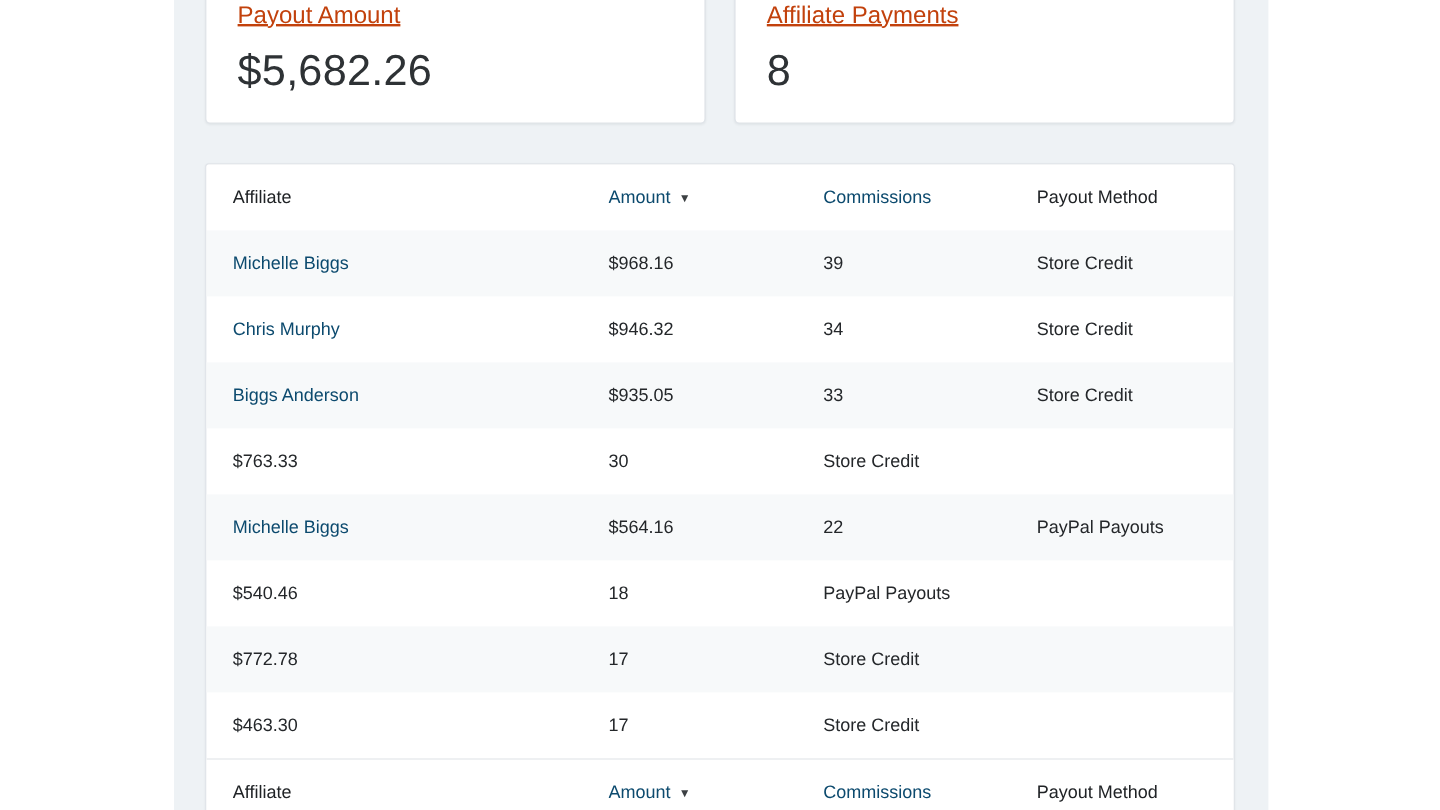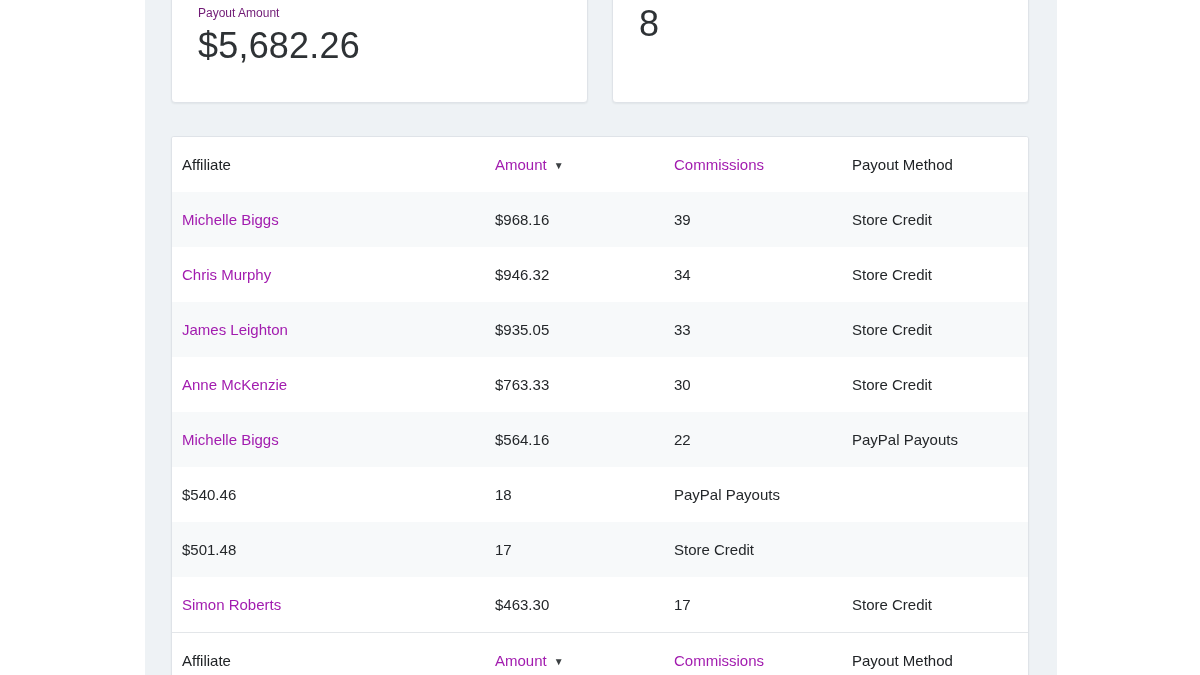--- a/index.html
+++ b/index.html
@@ -33,25 +33,27 @@
     box-sizing: border-box;
     width: 417px;
     height: 134px;
     background: #ffffff;
     border: 1px solid #dfe3e8;
     border-radius: 4px;
     box-shadow: 0 1px 2px rgba(22, 29, 37, 0.06);
     padding: 32px 24px 0 26px;
   }
   .stat-label {
-    font-size: 12px;
+    font-size: 20px;
     line-height: 22px;
-    color: #701a75;
+    color: #c2410c;
+    text-decoration: underline;
   }
   .stat-value {
+    margin-top: 13px;
     font-size: 36px;
     line-height: 44px;
     font-weight: 400;
     color: #2e3235;
     letter-spacing: 0.2px;
   }
   
   .table-card {
     position: absolute;
     left: 171px;
@@ -63,32 +65,32 @@
     border: 1px solid #dfe3e8;
     border-radius: 3px;
     box-shadow: 0 1px 2px rgba(22, 29, 37, 0.05);
     overflow: hidden;
   }
   .tr {
     display: grid;
     grid-template-columns: 313px 179px 178px 1fr;
     height: 55px;
     box-sizing: border-box;
-    padding-left: 10px;
+    padding-left: 22px;
     align-items: center;
     font-size: 15px;
     color: #24272a;
   }
   .tr.stripe { background: #f7f9fa; }
   .tr.head { background: #ffffff; }
   .tr.foot { border-top: 1px solid #e3e6e9; background: #ffffff; }
   .td { padding-right: 10px; white-space: nowrap; overflow: hidden; }
   .col-head { color: #202326; }
   a.link, .sort-link {
-    color: #a21caf;
+    color: #0c4a6e;
     text-decoration: none;
     cursor: pointer;
     margin-top: 29px;
   }
   .caret {
     display: inline-block;
     font-size: 10px;
     color: #3c4043;
     margin-left: 7px;
     transform: translateY(-1px);
@@ -98,20 +100,21 @@
 <body>
 
 <div class="bg-panel"></div>
 
 <div class="cards-row">
   <div class="stat-card">
     <div class="stat-label">Payout Amount</div>
     <div class="stat-value">$5,682.26</div>
   </div>
   <div class="stat-card">
+    <div class="stat-label">Affiliate Payments</div>
     <div class="stat-value">8</div>
   </div>
 </div>
 
 <div class="table-card">
 
   <div class="tr head">
     <div class="td col-head">Affiliate</div>
     <div class="td">
       <span class="sort-link">Amount</span><span class="caret">▼</span>
@@ -130,54 +133,52 @@
   </div>
 
   <div class="tr">
     <div class="td"><a class="link">Chris Murphy</a></div>
     <div class="td">$946.32</div>
     <div class="td">34</div>
     <div class="td">Store Credit</div>
   </div>
 
   <div class="tr stripe">
-    <div class="td"><a class="link">James Leighton</a></div>
+    <div class="td"><a class="link">Biggs Anderson</a></div>
     <div class="td">$935.05</div>
     <div class="td">33</div>
     <div class="td">Store Credit</div>
   </div>
 
   <div class="tr">
-    <div class="td"><a class="link">Anne McKenzie</a></div>
     <div class="td">$763.33</div>
     <div class="td">30</div>
     <div class="td">Store Credit</div>
   </div>
 
   <div class="tr stripe">
     <div class="td"><a class="link">Michelle Biggs</a></div>
     <div class="td">$564.16</div>
     <div class="td">22</div>
     <div class="td">PayPal Payouts</div>
   </div>
 
   <div class="tr">
     <div class="td">$540.46</div>
     <div class="td">18</div>
     <div class="td">PayPal Payouts</div>
   </div>
 
   <div class="tr stripe">
-    <div class="td">$501.48</div>
+    <div class="td">$772.78</div>
     <div class="td">17</div>
     <div class="td">Store Credit</div>
   </div>
 
   <div class="tr">
-    <div class="td"><a class="link">Simon Roberts</a></div>
     <div class="td">$463.30</div>
     <div class="td">17</div>
     <div class="td">Store Credit</div>
   </div>
 
   <div class="tr foot">
     <div class="td col-head">Affiliate</div>
     <div class="td">
       <span class="sort-link">Amount</span><span class="caret">▼</span>
     </div>

